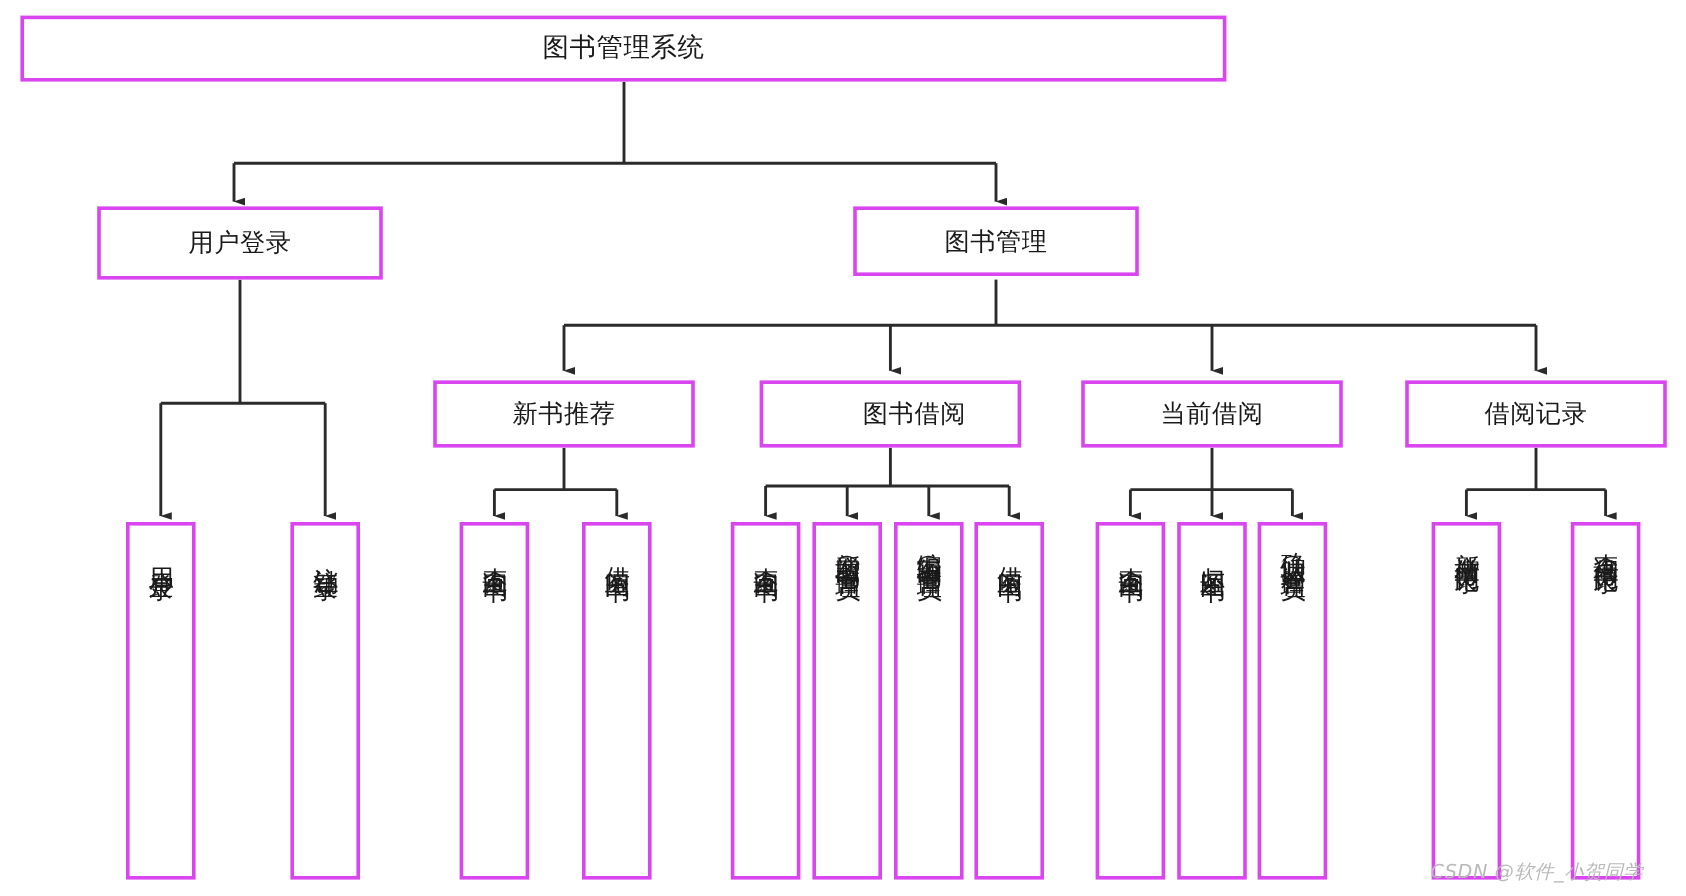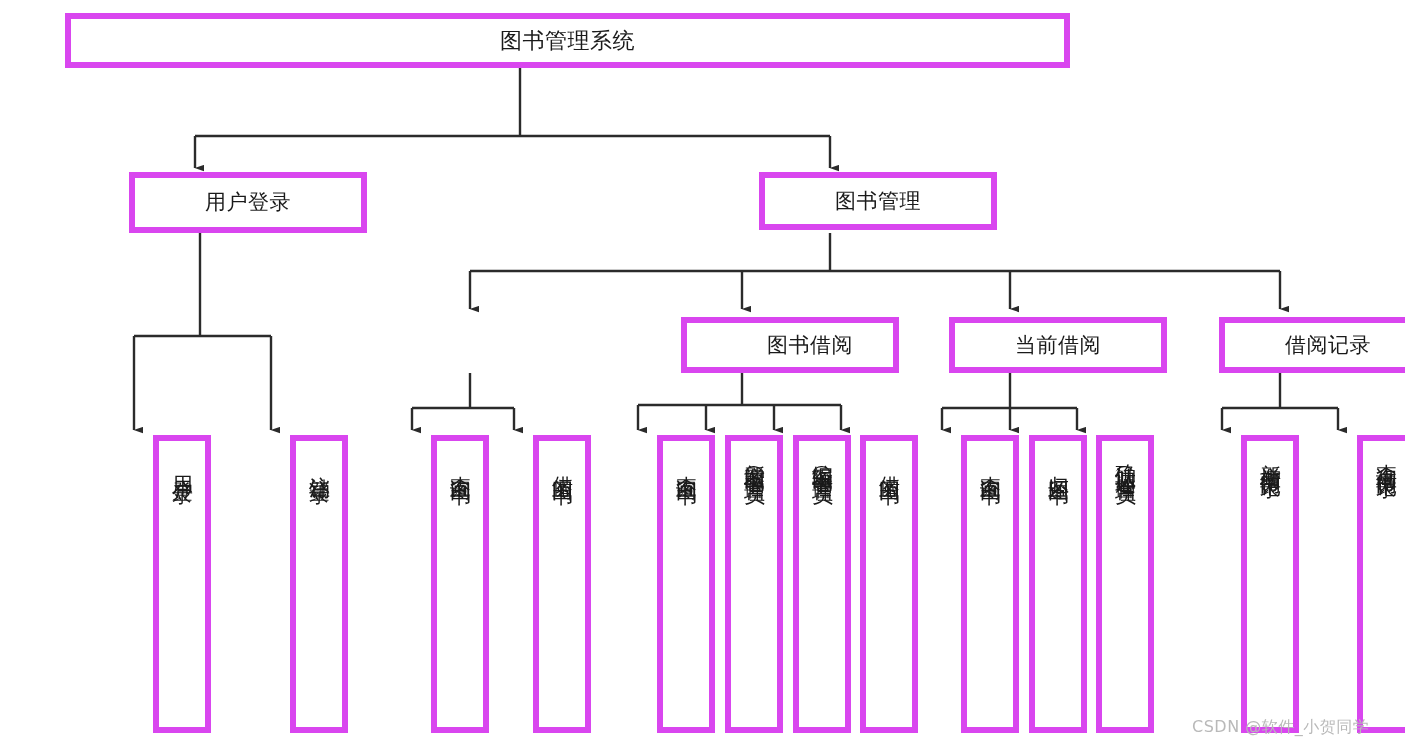--- a/index.html
+++ b/index.html
@@ -23,26 +23,25 @@
     left: 0;
     top: 0;
     width: 1405px;
     height: 747px;
     pointer-events: none;
   }
   .node {
     position: absolute;
     box-sizing: border-box;
     background: #ffffff;
-    border: 6px solid #d946ef;
+    border: 3px solid #d946ef;
     display: flex;
     align-items: center;
     justify-content: center;
     z-index: 2;
-    margin-left: 48px;
   }
   .node-label {
     color: #1a1a1a;
     line-height: 1.18;
     text-align: center;
     white-space: nowrap;
   }
   
   .node.horiz .node-label {
     font-size: 21px;
@@ -68,20 +67,21 @@
     padding-top: 6px;
   }
   .watermark {
     position: absolute;
     color: #b9b9b9;
     font-size: 16px;
     letter-spacing: 0.5px;
     white-space: nowrap;
     z-index: 5;
     user-select: none;
+    font-style: italic;
   }
 </style>
 </head>
 <body>
 
 <div id="diagram-root">
 
   <svg id="edges-layer" viewBox="0 0 1405 747" width="1405" height="747" xmlns="http://www.w3.org/2000/svg">
     <defs>
       <marker id="arrow" markerWidth="10" markerHeight="12" refX="3.2" refY="9.2" orient="auto" markerUnits="userSpaceOnUse">
@@ -139,20 +139,23 @@
   </div>
 
   <div class="node horiz" style="left:81px; top:172px; width:238px; height:61px;">
     <span class="node-label">用户登录</span>
   </div>
 
   <div class="node horiz" style="left:711px; top:172px; width:238px; height:58px;">
     <span class="node-label">图书管理</span>
   </div>
 
+  <div class="node horiz" style="left:361px; top:317px; width:218px; height:56px;">
+    <span class="node-label">新书推荐</span>
+  </div>
 
   <div class="node horiz" style="left:633px; top:317px; width:218px; height:56px;padding-left:40px;">
     <span class="node-label">图书借阅</span>
   </div>
 
   <div class="node horiz" style="left:901px; top:317px; width:218px; height:56px;">
     <span class="node-label">当前借阅</span>
   </div>
 
   <div class="node horiz" style="left:1171px; top:317px; width:218px; height:56px;">

